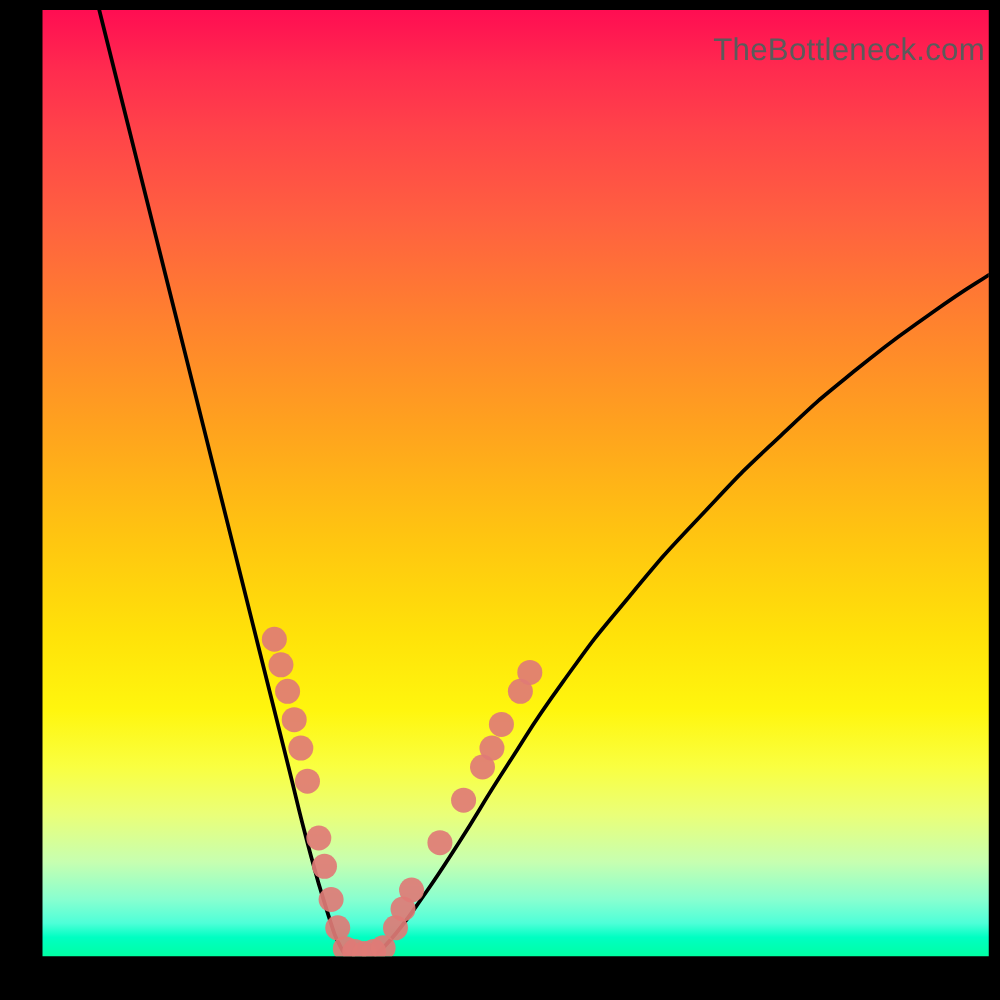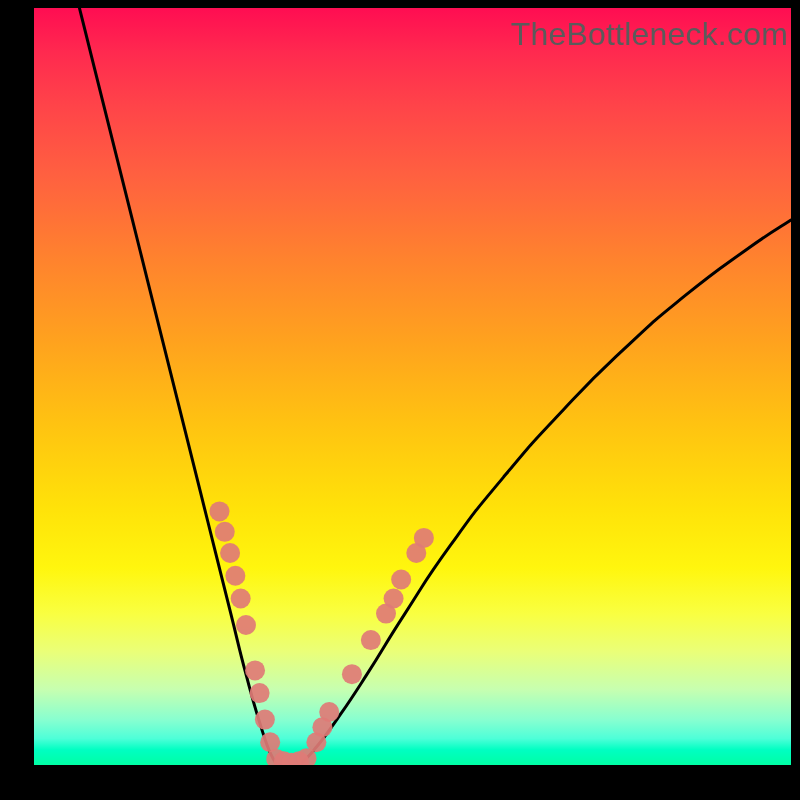--- a/index.html
+++ b/index.html
@@ -46,24 +46,24 @@
       #eaff78 85%,
       #c7ffb0 90%,
       #88ffd0 94%,
       #4effd8 96.5%,
       #00ffc2 98%,
       #00ffa4 100%
     );
   }
   .watermark {
     position: absolute;
-    top: 16px;
+    top: 26px;
     right: 12px;
     color: #5b5b5b;
-    font-size: 32px;
+    font-size: 25px;
     font-weight: 400;
     letter-spacing: 0.2px;
     z-index: 20;
     user-select: none;
   }
   svg.overlay {
     position: absolute;
     left: 0;
     top: 0;
     width: 100%;

